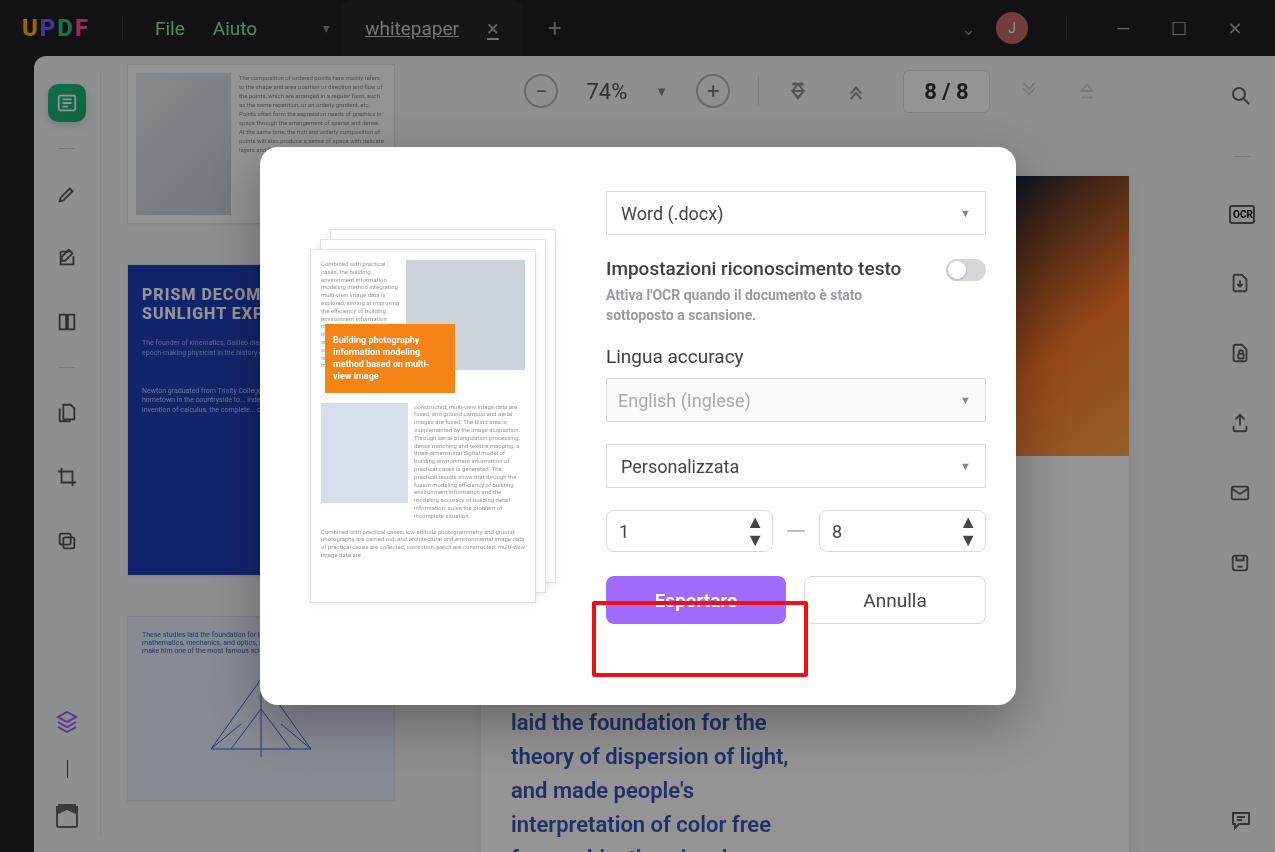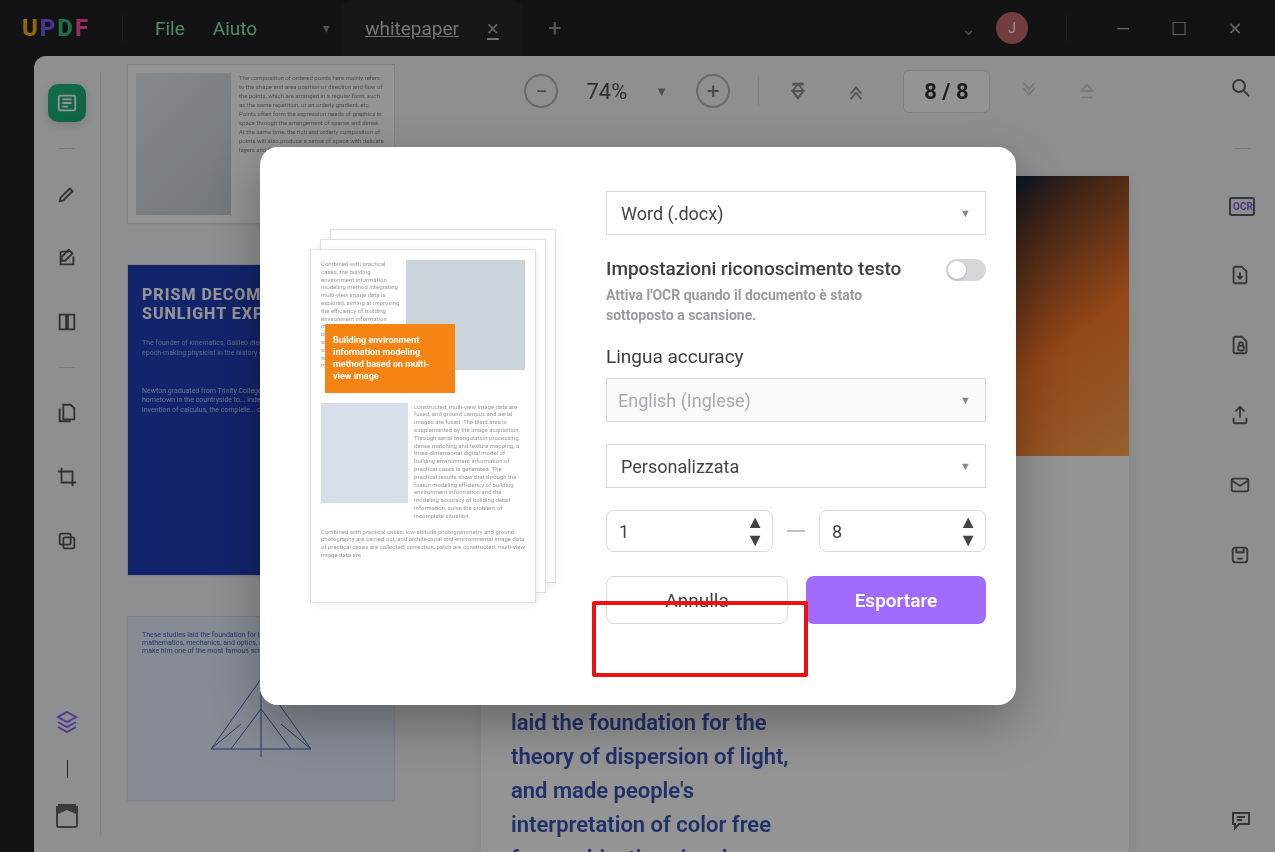--- a/index.html
+++ b/index.html
@@ -54,21 +54,21 @@
   .page-ind { background:#fff; border:1px solid #dcdde1; border-radius:6px; padding:8px 20px; font-size:22px; font-weight:700; color:#333;}
   .circle-btn { width:34px; height:34px; border:2px solid #b6b7bc; border-radius:50%; display:flex; align-items:center; justify-content:center; font-size:22px; color:#7a7a80;}
   .nav-arrow { width:30px; text-align:center; color:#8f9096;}
   .nav-arrow.dis{ color:#cfd0d5;}
 
   .doc-view { flex:1; position:relative; overflow:hidden; }
   .page-bg { position:absolute; left:60px; right:80px; top:50px; bottom:-40px; background:#fff; box-shadow:0 2px 12px rgba(0,0,0,.08);}
   .page-bg .hero{ position:absolute; left:0; right:0; top:0; height:280px; background:linear-gradient(140deg,#0997b0 0%, #0f7fa4 30%, #16426b 48%, #13253f 55%, #6a3d26 62%, #ff7a2a 80%, #ffa64d 100%);}
   .page-bg .body{ position:absolute; left:30px; right:320px; top:530px; font-size:22px; line-height:1.55; color:#3a53b6; font-weight:600;}
 
-  .col-right { width: 66px; display:flex; flex-direction:column; align-items:center; padding-top:20px; gap: 48px; color:#8b5cf6; font-size:20px;}
+  .col-right { width: 66px; display:flex; flex-direction:column; align-items:center; padding-top:28px; gap: 48px; color:#000000; font-size:20px;}
   .r-icon{ width:26px; text-align:center; }
   .r-dash { width: 16px; height: 1px; background:#d3d3d7; }
   .col-right .bottom{margin-top:auto; padding-bottom:20px;}
 
   
   .dim { position:absolute; inset:0; background:rgba(0,0,0,.42); }
 
   
   .modal { position:absolute; left:260px; top:147px; width:756px; height:558px; background:#fff; border-radius:18px; box-shadow:0 18px 50px rgba(0,0,0,.3); display:flex; padding: 44px 30px 30px 50px;}
   .m-preview { flex:0 0 252px; position:relative; margin-top: 38px;}
@@ -325,21 +325,21 @@
 
   <div class="modal">
     <div class="m-preview">
       <div class="stack s3"></div>
       <div class="stack s2"></div>
       <div class="stack s1">
         <div class="row">
           <div class="ctext">Combined with practical cases, the building environment information modeling method integrating multi-view image data is explored, aiming at improving the efficiency of building environment information modeling accuracy of building local information, such as the texture of scenes, and exploring the technical route of multi-view image data fusion.</div>
           <div class="cimg"></div>
         </div>
-        <div class="callout">Building environment information modeling method based on multi-view image</div>
+        <div class="callout">Building photography information modeling method based on multi-view image</div>
         <div class="row2">
           <div class="cimg2"></div>
           <div class="ctext2">constructed; multi-view image data are fused, and ground campus and aerial images are fused. The blind area is supplemented by the image acquisition. Through aerial triangulation processing, dense matching and texture mapping, a three-dimensional digital model of building environment information of practical cases is generated. The practical results show that through the fusion modeling efficiency of building environment information and the modeling accuracy of building detail information, solve the problem of incomplete situation.</div>
         </div>
         <div class="foot">Combined with practical cases, low-altitude photogrammetry and ground photography are carried out, and architectural and environmental image data of practical cases are collected; correction, patch are constructed: multi-view image data are</div>
       </div>
     </div>
 
     <div class="m-form">
       <div class="sel">
@@ -378,20 +378,20 @@
         <div class="numfield">
           <span>8</span>
           <div class="spin">
               <span>▲</span>
               <span>▼</span>
             </div>
         </div>
       </div>
 
       <div class="btnrow" style="position:relative;">
+        <div class="btn btn-primary">Esportare</div>
         <div class="btn btn-secondary">Annulla</div>
-        <div class="btn btn-primary">Esportare</div>
       </div>
     </div>
     <div class="focus-ring" style="left:332px; top:454px; width:216px; height:76px;"></div>
   </div>
 
 </div>
 
 </body></html>

